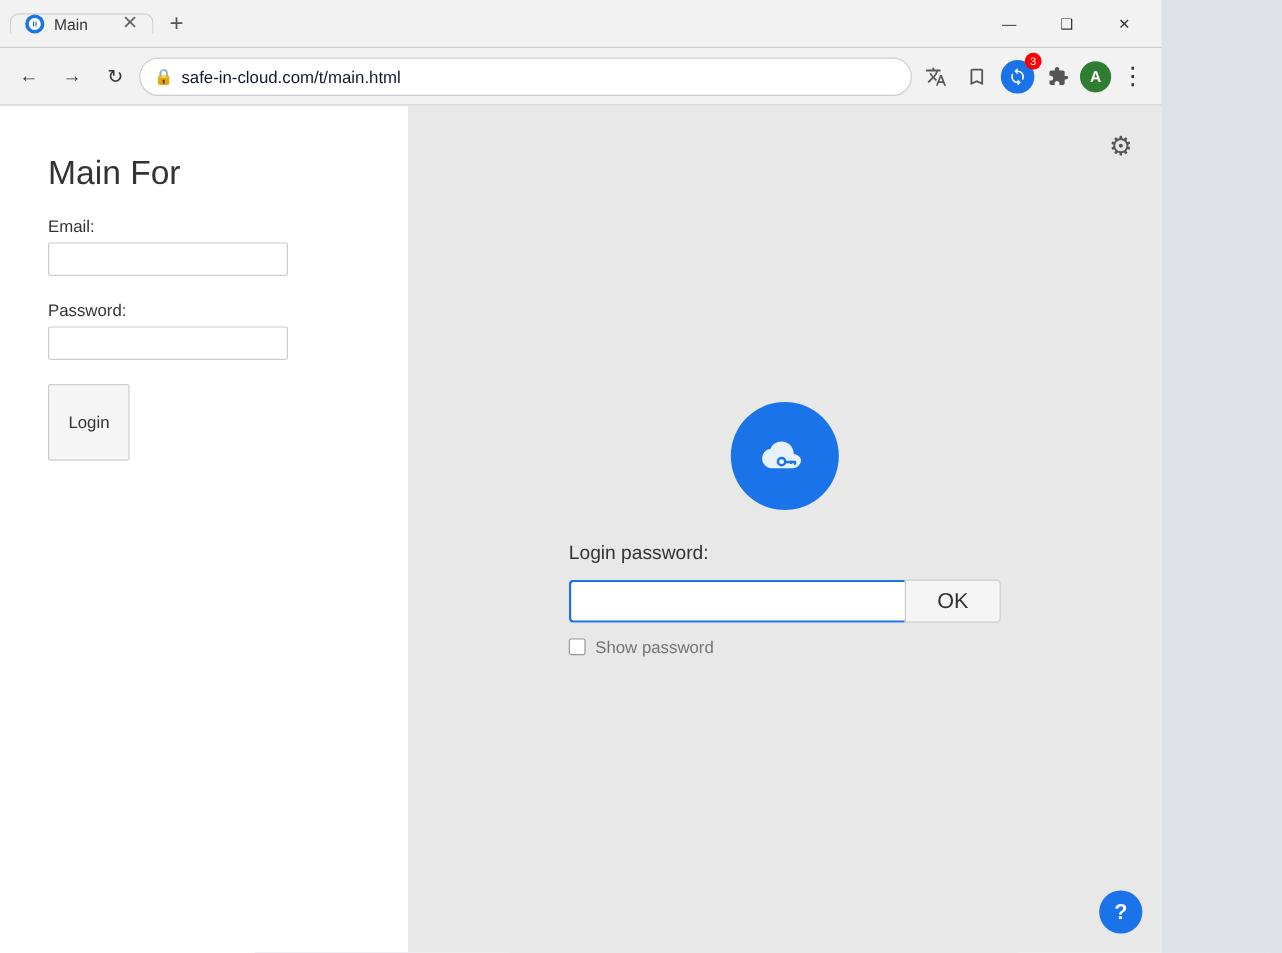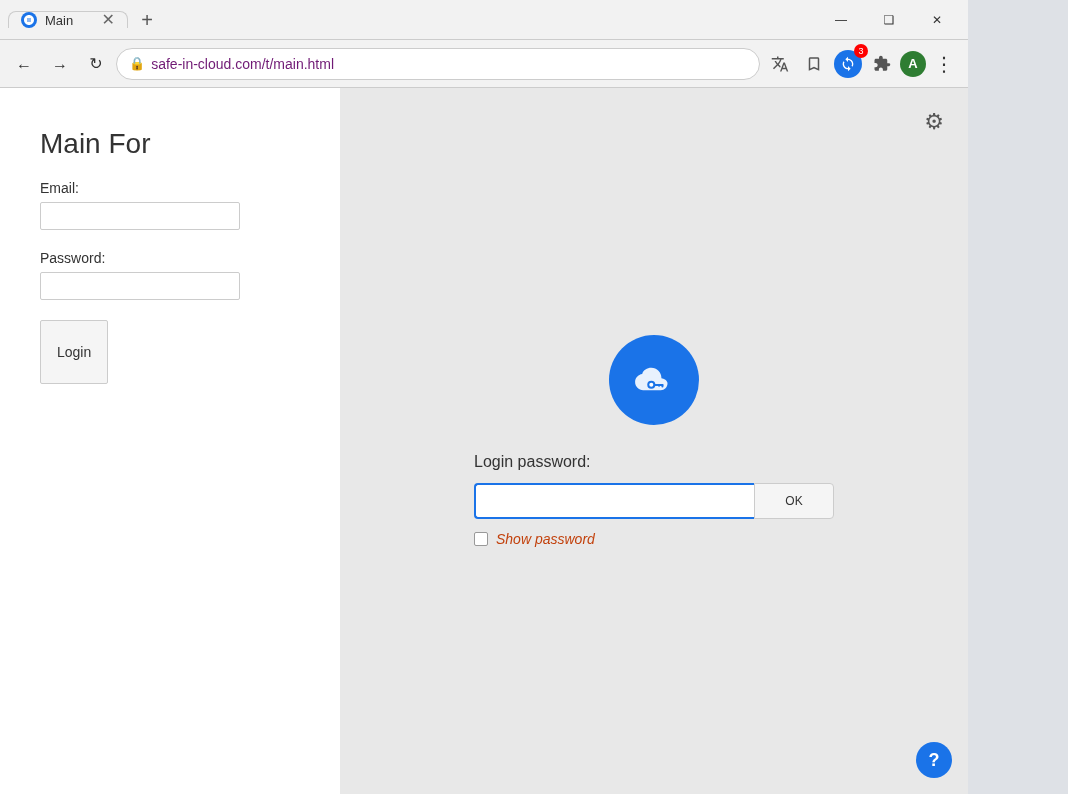--- a/index.html
+++ b/index.html
@@ -45,21 +45,21 @@
     .nav-btn {
       width: 32px; height: 32px; border-radius: 50%; display: flex; align-items: center;
       justify-content: center; cursor: pointer; color: #333; font-size: 16px;
     }
     .address-bar {
       flex: 1; height: 32px; background: white; border-radius: 16px;
       border: 1px solid #ccc; display: flex; align-items: center; padding: 0 12px;
       gap: 6px; font-size: 14px; color: #333;
     }
     .lock-icon { color: #555; font-size: 13px; }
-    .address-text { flex: 1; font-size: 14px; color: #701a75; }
+    .address-text { flex: 1; font-size: 14px; color: #0f172a; }
     .nav-actions { display: flex; align-items: center; gap: 2px; }
 
     
     .browser-content {
       flex: 1; display: flex; background: white; position: relative; overflow: hidden;
     }
 
     
     .page-bg {
       width: 100%; height: 100%; background: white; padding: 40px;
@@ -102,30 +102,30 @@
     .dialog-body { display: flex; flex-direction: column; align-items: flex-start; gap: 12px; }
     .enter-password-label { font-size: 16px; color: #333; }
     .password-row { display: flex; gap: 0; align-items: center; }
     .password-input {
       width: 280px; height: 36px; border: 2px solid #1a73e8;
       border-right: none; border-radius: 4px 0 0 4px;
       padding: 0 10px; font-size: 14px; outline: none;
     }
     .ok-btn {
       width: 80px; height: 36px; background: #f5f5f5; border: 1px solid #ccc;
-      border-radius: 0 4px 4px 0; cursor: pointer; font-size: 12px;
+      border-radius: 0 4px 4px 0; cursor: pointer; font-size: 18px;
       color: #333; display: flex; align-items: center; justify-content: center;
     }
     .show-password-row { display: flex; align-items: center; gap: 8px; cursor: pointer; }
     .checkbox {
       width: 14px; height: 14px; border: 1px solid #999; background: white;
       display: inline-flex; align-items: center; justify-content: center; border-radius: 2px;
       flex-shrink: 0;
     }
-    .show-password-label { font-size: 14px; color: #c2410c; font-style: italic; }
+    .show-password-label { font-size: 14px; color: #737373; }
 
     
     .badge-icon {
       position: relative; display: inline-flex; align-items: center; justify-content: center;
     }
     .badge {
       position: absolute; top: -4px; right: -4px; background: red; color: white;
       border-radius: 50%; width: 14px; height: 14px; font-size: 9px;
       display: flex; align-items: center; justify-content: center;
     }

